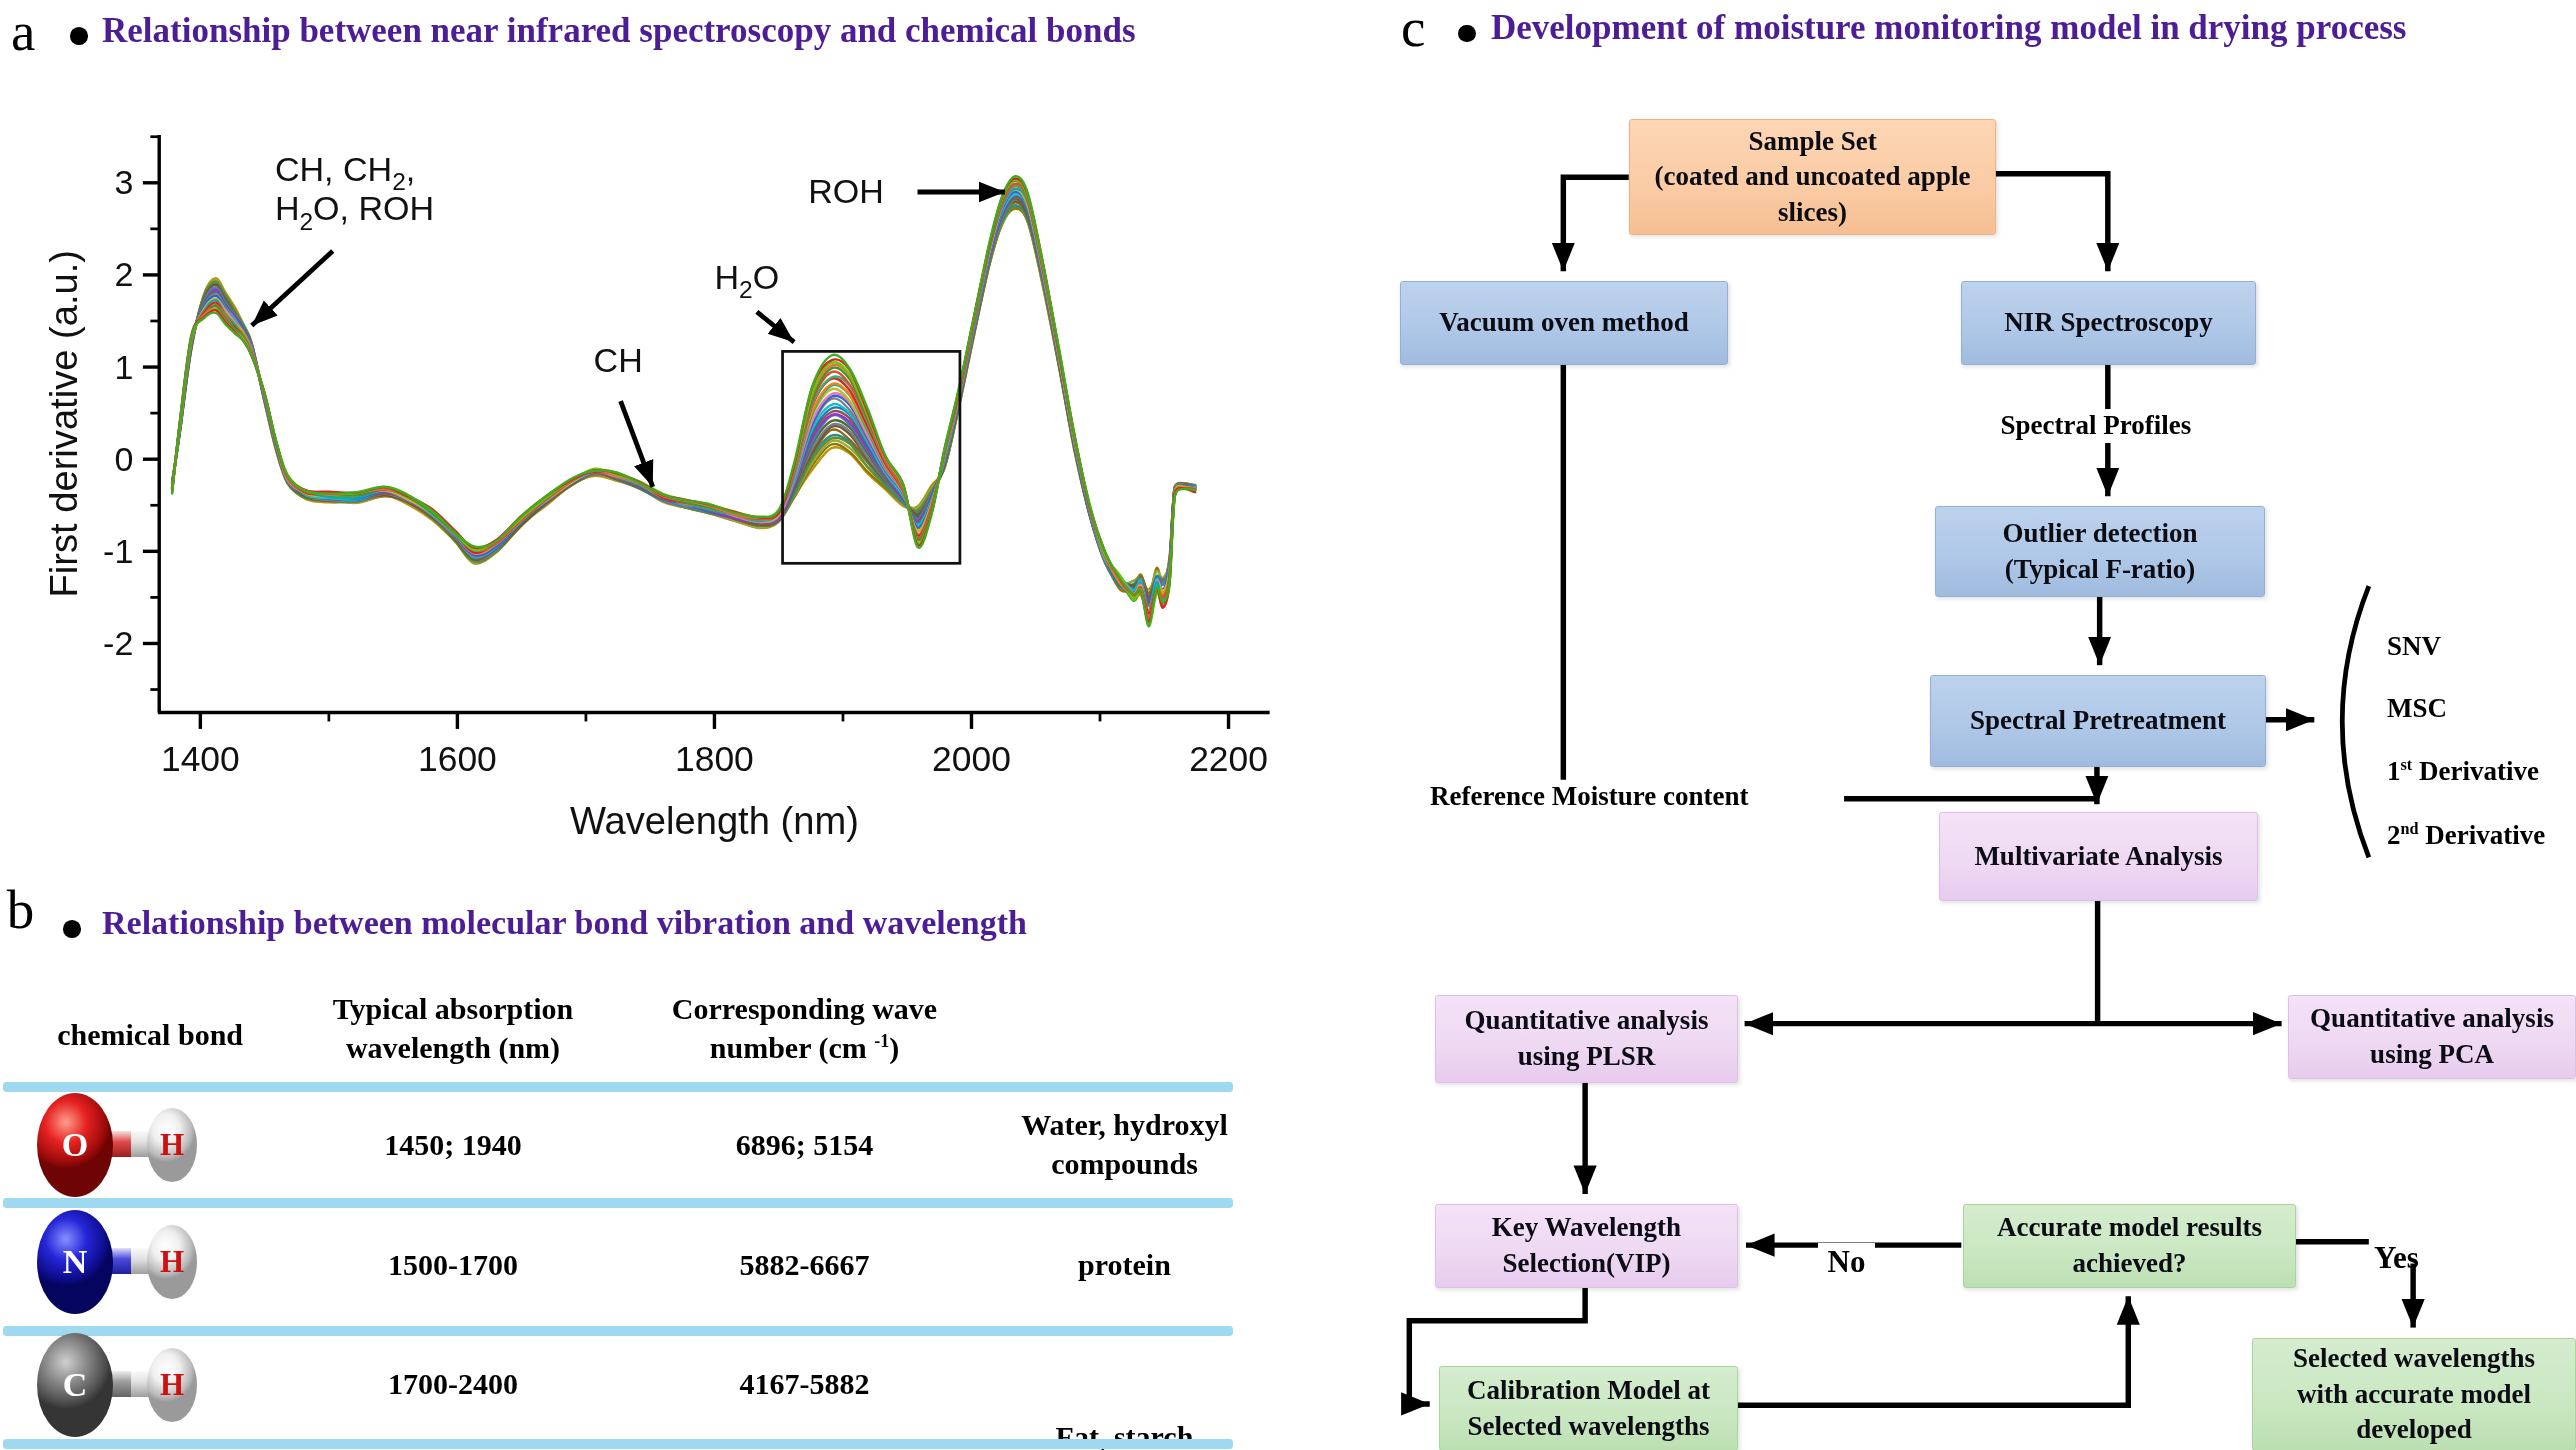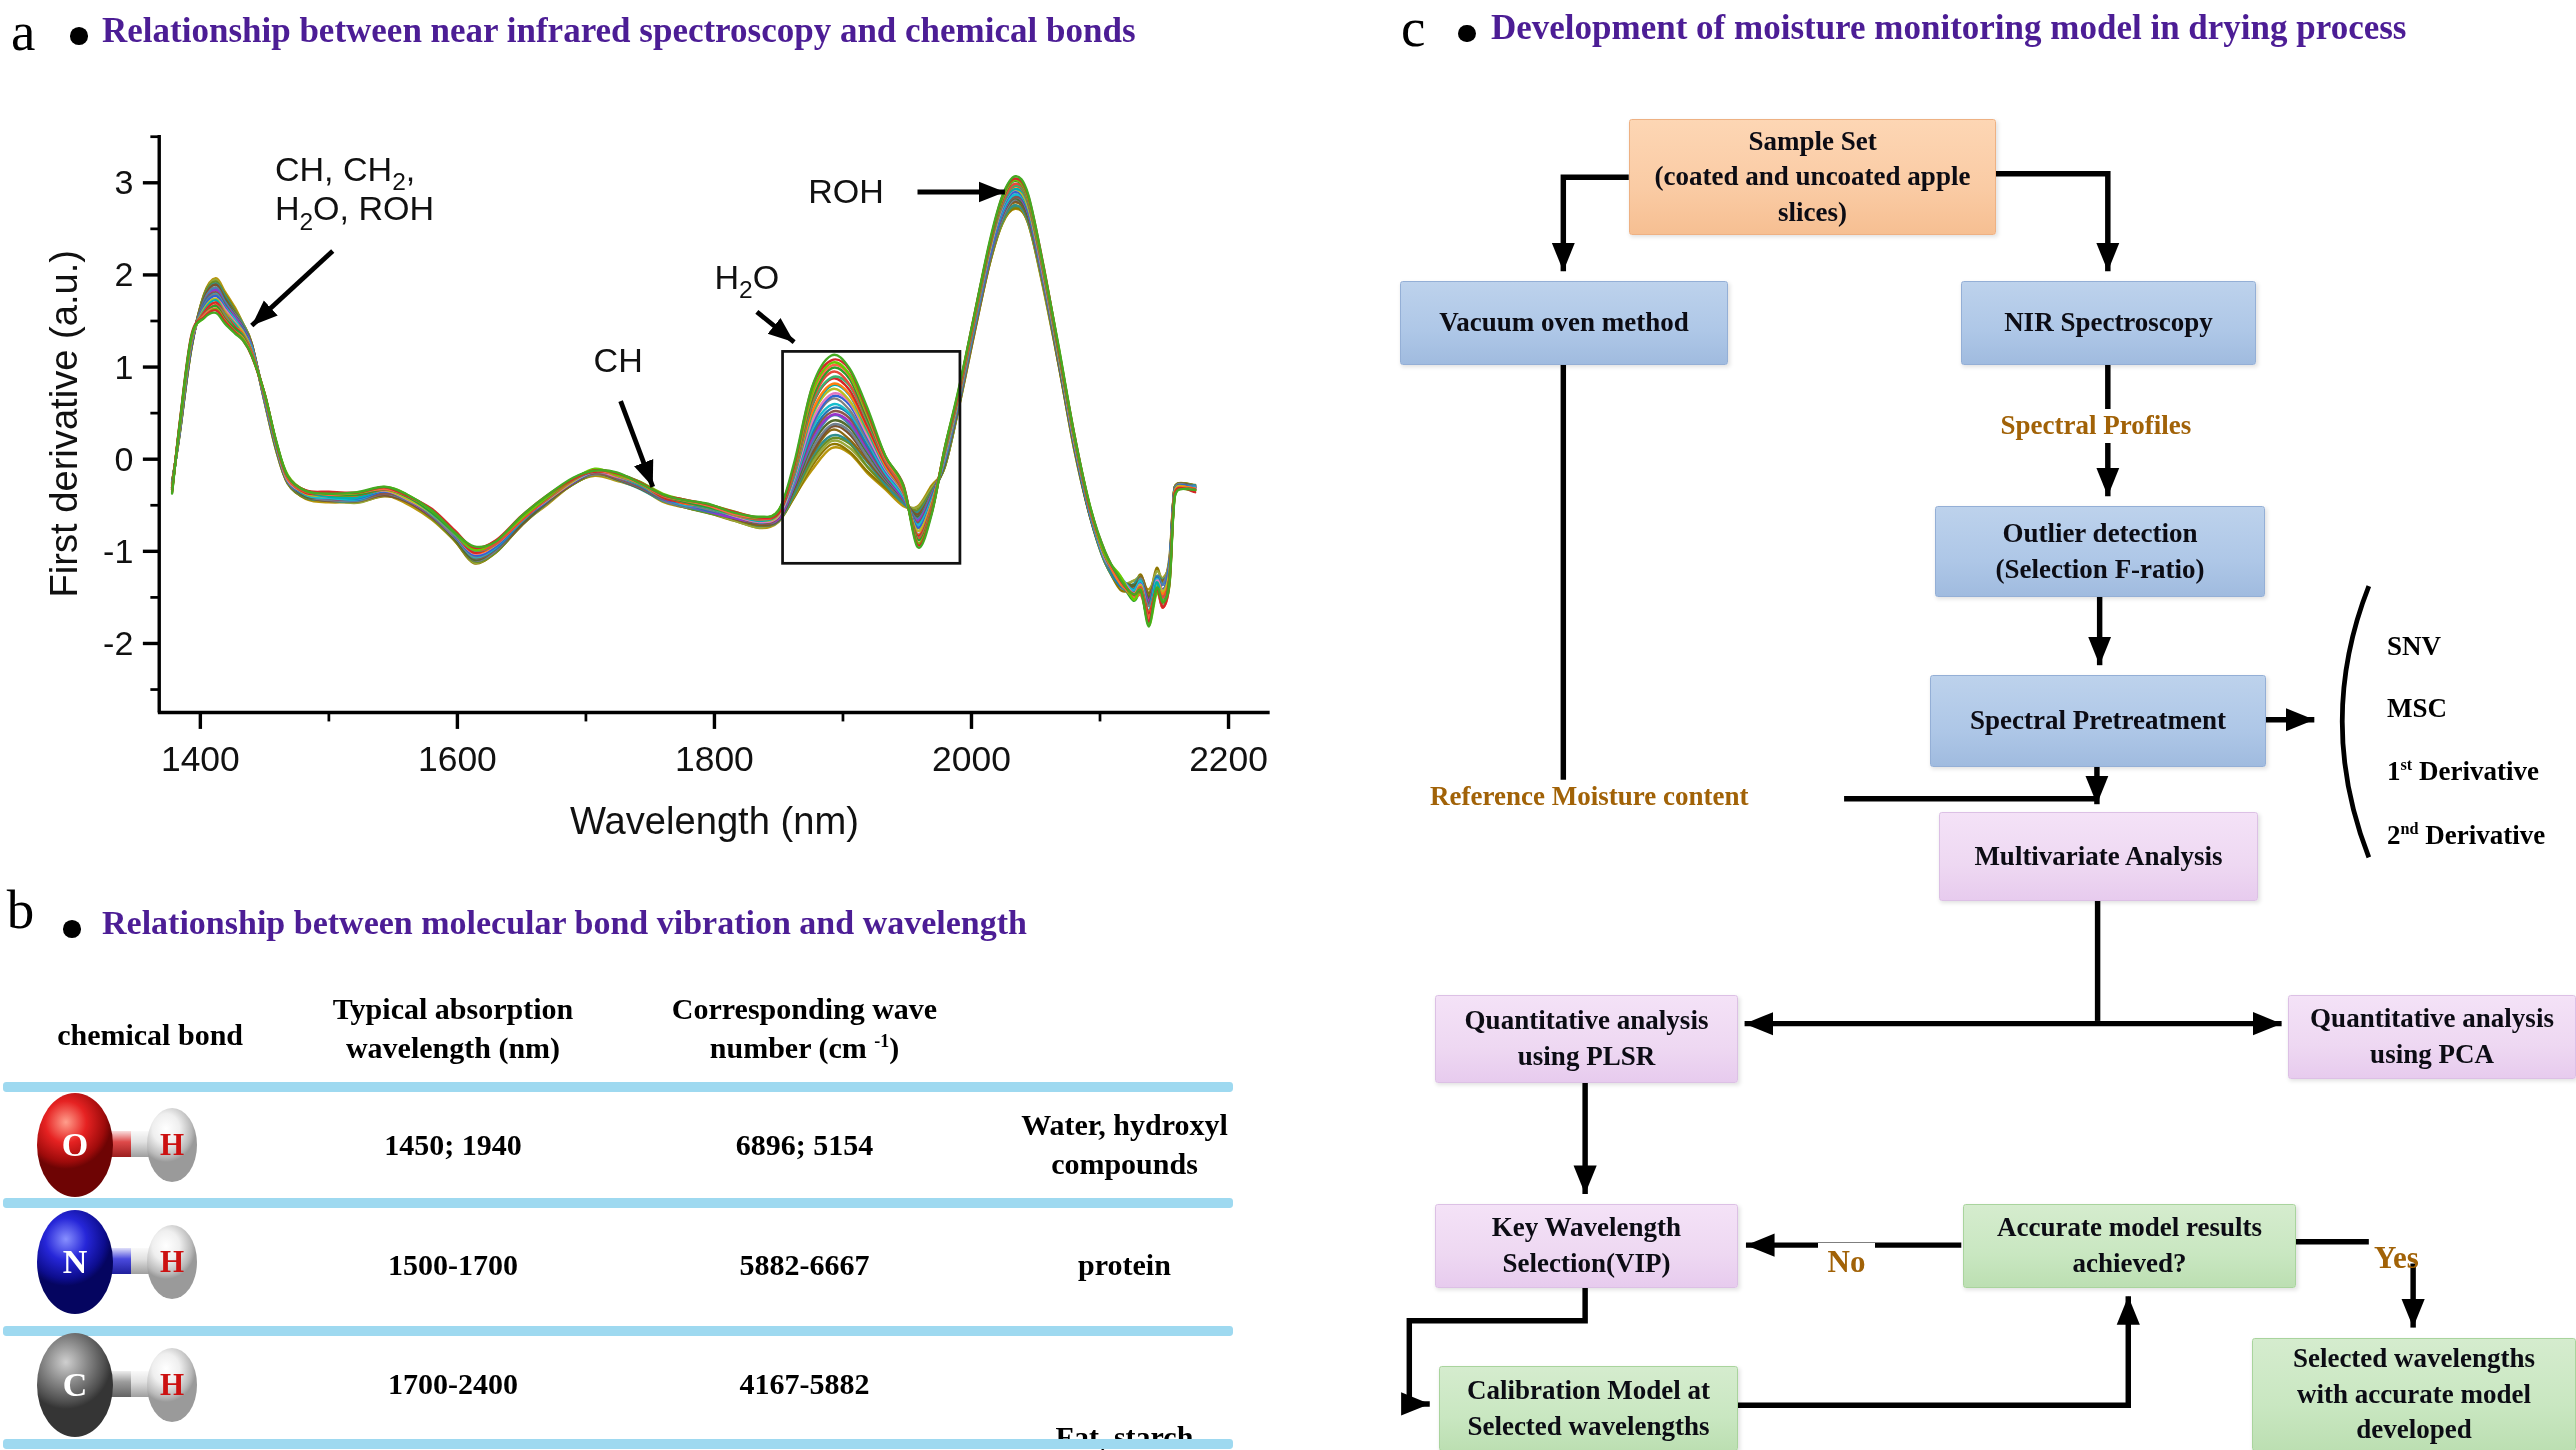--- a/index.html
+++ b/index.html
@@ -11,21 +11,21 @@
   
   #flow-connectors{position:absolute;left:0;top:0;z-index:1;}
   .fbox{position:absolute;z-index:2;display:flex;align-items:center;justify-content:center;
         text-align:center;border-radius:2.7px;font:700 27px "Liberation Serif","DejaVu Serif",serif;
         color:#0c0c14;line-height:1.32;box-shadow:1.4px 2px 4.1px rgba(0,0,0,0.12);}
   .fbox span{white-space:pre-line;}
   .fill-sample{background:linear-gradient(180deg,#fdd6b4 0%,#facba4 60%,#f6bf92 100%);border:0.7px solid #eeb183;}
   .fill-process{background:linear-gradient(180deg,#bdd2ec 0%,#aec7e7 60%,#a0bbdf 100%);border:0.7px solid #94afd6;}
   .fill-analysis{background:linear-gradient(180deg,#f4e2f7 0%,#eed8f2 60%,#e7cbee 100%);border:0.7px solid #dcc0e5;}
   .fill-result{background:linear-gradient(180deg,#d5ecce 0%,#c9e7c1 60%,#bcdfb2 100%);border:0.7px solid #a9d49d;}
-  .flabel{position:absolute;z-index:3;font:700 27px "Liberation Serif","DejaVu Serif",serif;color:#a16207;white-space:nowrap;}
+  .flabel{position:absolute;z-index:3;font:700 27px "Liberation Serif","DejaVu Serif",serif;color:#000000;white-space:nowrap;}
   .flabel.onload{background:#fff;padding:1.4px 9.5px;}
   .decision{font:700 31px "Liberation Serif","DejaVu Serif",serif;margin-top:20px;}
   .pm-item{position:absolute;z-index:2;font:700 27px "Liberation Serif","DejaVu Serif",serif;white-space:nowrap;margin-top:16px;}
   sup{font-size:60%;line-height:0;}
   
   .tcell{position:absolute;display:flex;align-items:center;justify-content:center;text-align:center;
          font:700 30px "Liberation Serif","DejaVu Serif",serif;color:#000;line-height:1.3;}
   .tcell span{white-space:pre-line;}
   .tdivider{position:absolute;left:3.4px;width:1230px;height:9.5px;border-radius:3.4px;background:#9ed9f0;}
   .molecule{position:absolute;width:170px;height:109px;}
@@ -280,21 +280,21 @@
 slices)</span>
     </div>
   <div class="fbox fill-process" style="left:1400px;top:281px;width:326px;height:82px">
       <span>Vacuum oven method</span>
     </div>
   <div class="fbox fill-process" style="left:1961px;top:281px;width:293px;height:82px">
       <span>NIR Spectroscopy</span>
     </div>
   <div class="fbox fill-process" style="left:1935px;top:506px;width:328px;height:89px">
       <span>Outlier detection
-(Selection F-ratio)</span>
+(Typical F-ratio)</span>
     </div>
   <div class="fbox fill-process" style="left:1930px;top:675px;width:334px;height:90px">
       <span>Spectral Pretreatment</span>
     </div>
   <div class="fbox fill-analysis" style="left:1939px;top:812px;width:317px;height:87px">
       <span>Multivariate Analysis</span>
     </div>
   <div class="fbox fill-analysis" style="left:1435px;top:995px;width:301px;height:86px">
       <span>Quantitative analysis
 using PLSR</span>

